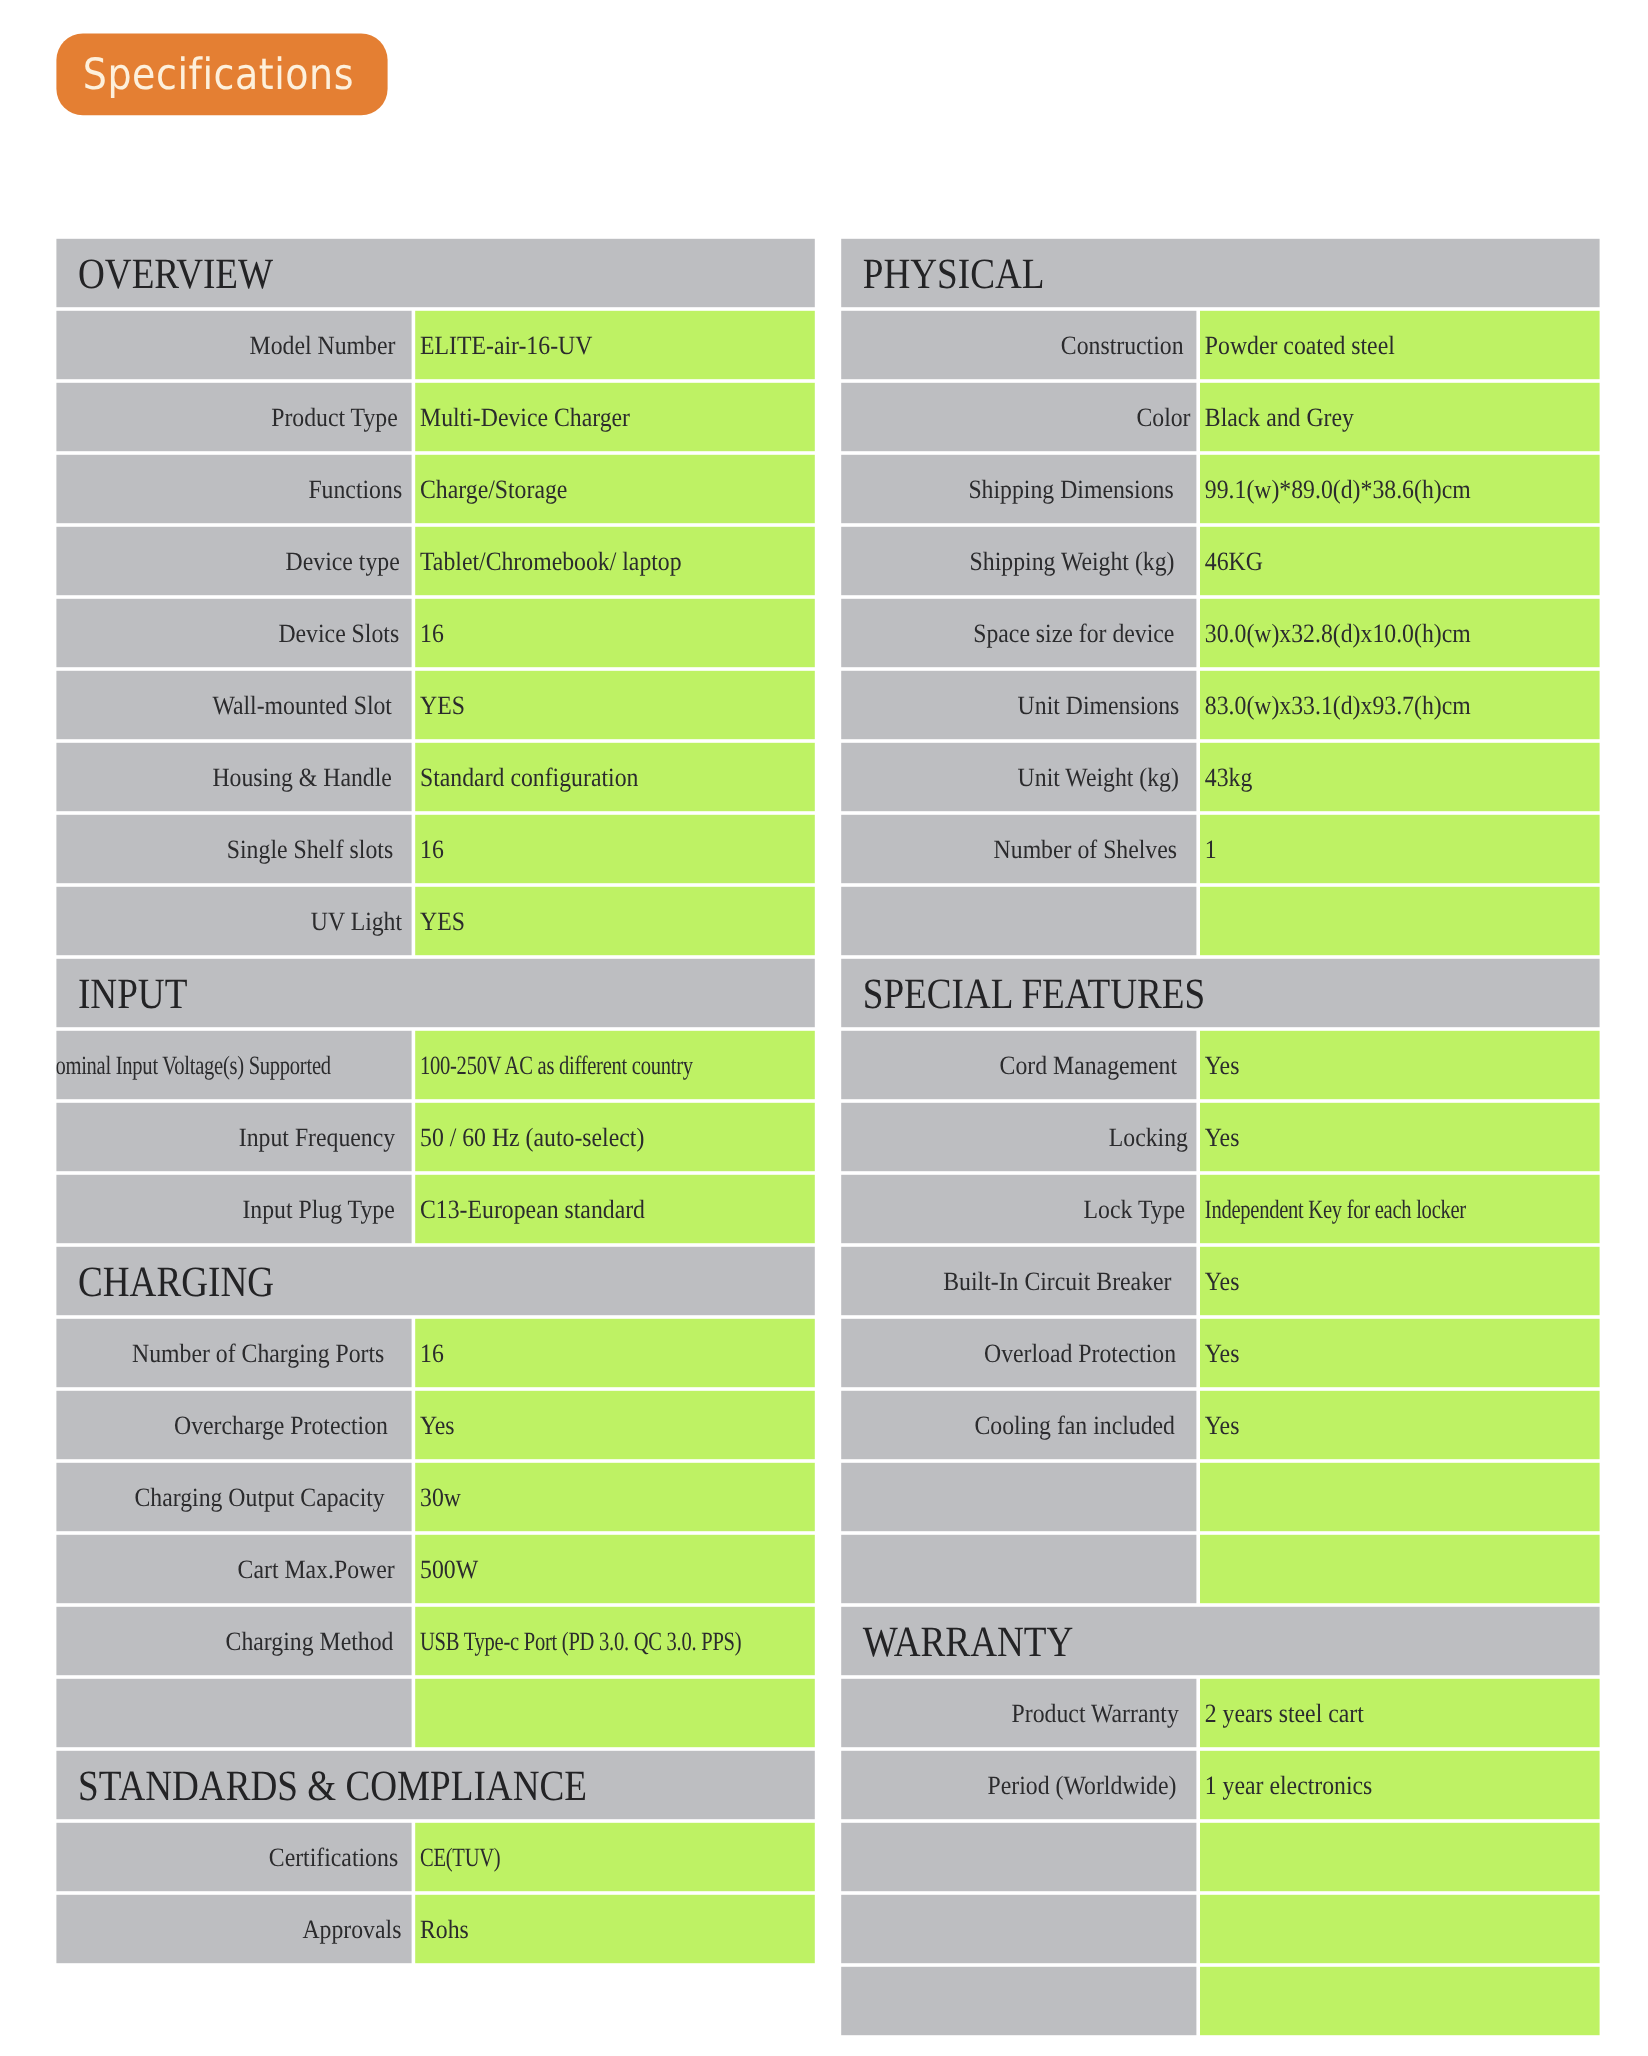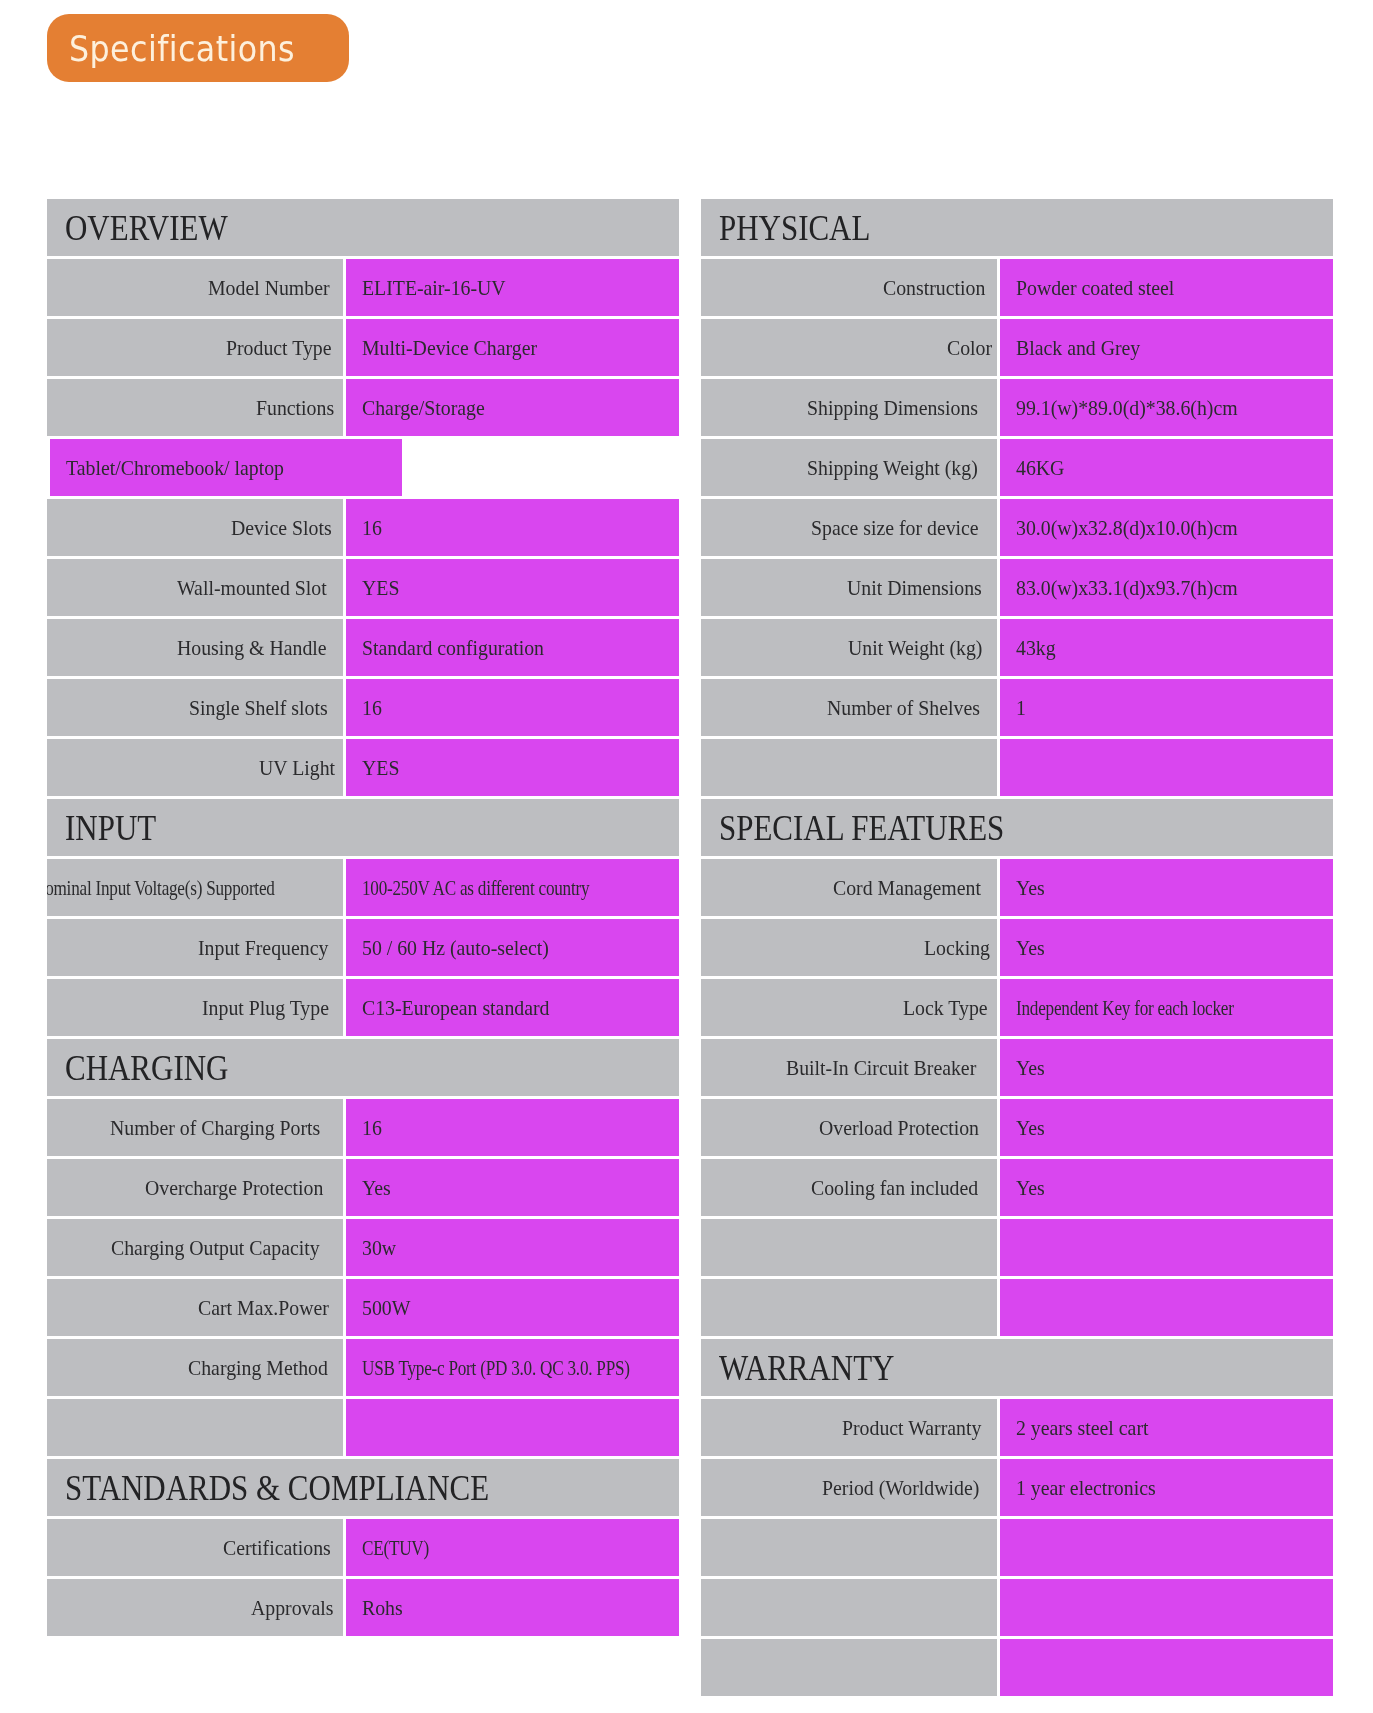--- a/index.html
+++ b/index.html
@@ -11,22 +11,22 @@
       width: 1373px;
       height: 1713px;
       position: relative;
       overflow: hidden;
       font-family: "DejaVu Sans", sans-serif;
       color: #2b2b2d;
     }
     .pill {
       position: absolute;
       left: 47px;
-      top: 14px;
-      width: 302px;
+      top: 28px;
+      width: 276px;
       height: 68px;
       border-radius: 22px;
       background: #e47f33;
       box-sizing: border-box;
       padding-left: 22px;
       display: flex;
       align-items: center;
     }
     .pill span {
       color: #fdf0dc;
@@ -72,24 +72,24 @@
       display: flex;
       align-items: center;
       padding-left: 17px;
       box-sizing: border-box;
       overflow: hidden;
       justify-content: flex-end;
     }
     .cell-value {
       width: 352px;
       margin-left: 3px;
-      background: #d946ef;
+      background: #bef264;
       display: flex;
       align-items: center;
-      padding-left: 16px;
+      padding-left: 4px;
       box-sizing: border-box;
       overflow: hidden;
     }
     .cell-label span, .cell-value span {
       font-size: 22px;
       white-space: nowrap;
       display: inline-block;
       transform: scaleX(0.9);
       transform-origin: left center;
       color: #2b2b2d;
@@ -129,20 +129,23 @@
     </div>
   <div class="block">
       <div class="cell-label">
         <span>Functions</span>
       </div>
       <div class="cell-value">
         <span>Charge/Storage</span>
       </div>
     </div>
   <div class="block">
+      <div class="cell-label">
+        <span>Device type</span>
+      </div>
       <div class="cell-value">
         <span>Tablet/Chromebook/ laptop</span>
       </div>
     </div>
   <div class="block">
       <div class="cell-label">
         <span>Device Slots</span>
       </div>
       <div class="cell-value">
         <span>16</span>

